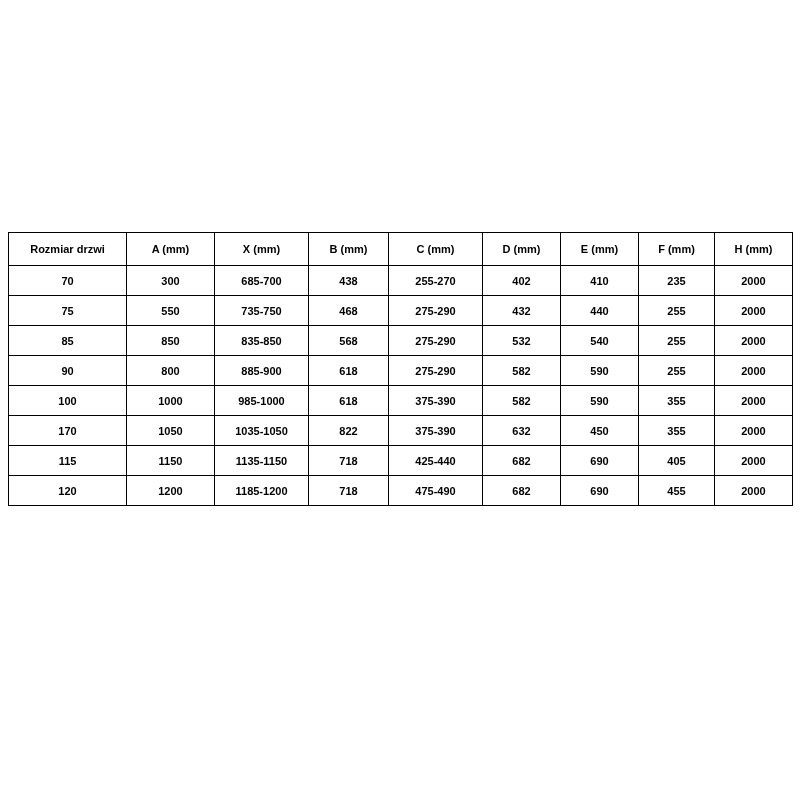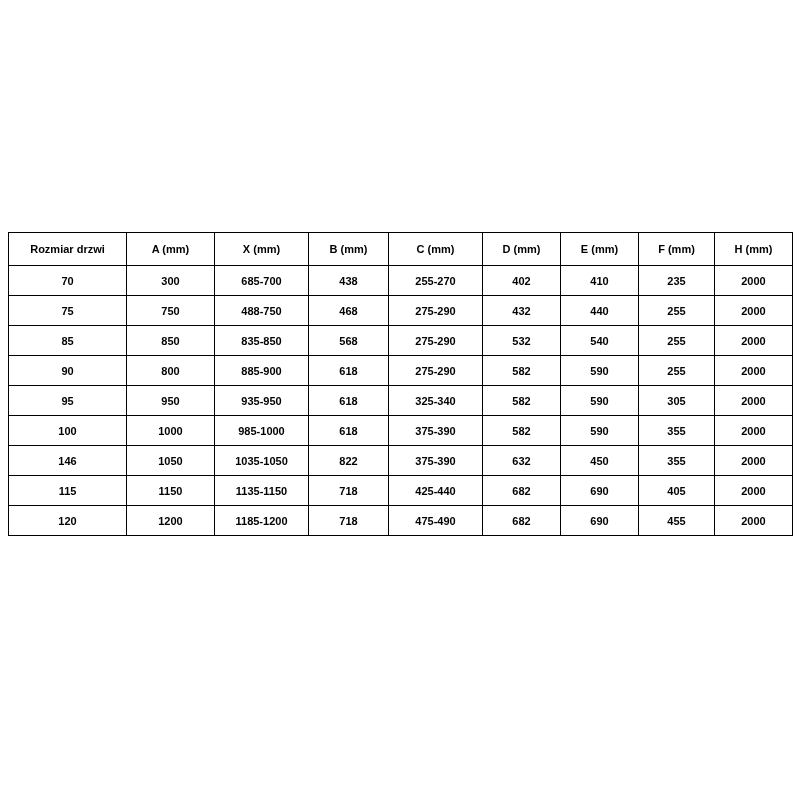--- a/index.html
+++ b/index.html
@@ -99,22 +99,22 @@
           <td>685-700</td>
           <td>438</td>
           <td>255-270</td>
           <td>402</td>
           <td>410</td>
           <td>235</td>
           <td>2000</td>
         </tr>
         <tr>
           <td>75</td>
-          <td>750</td>
-          <td>488-750</td>
+          <td>550</td>
+          <td>735-750</td>
           <td>468</td>
           <td>275-290</td>
           <td>432</td>
           <td>440</td>
           <td>255</td>
           <td>2000</td>
         </tr>
         <tr>
           <td>85</td>
           <td>850</td>
@@ -131,43 +131,32 @@
           <td>800</td>
           <td>885-900</td>
           <td>618</td>
           <td>275-290</td>
           <td>582</td>
           <td>590</td>
           <td>255</td>
           <td>2000</td>
         </tr>
         <tr>
-          <td>95</td>
-          <td>950</td>
-          <td>935-950</td>
-          <td>618</td>
-          <td>325-340</td>
-          <td>582</td>
-          <td>590</td>
-          <td>305</td>
-          <td>2000</td>
-        </tr>
-        <tr>
           <td>100</td>
           <td>1000</td>
           <td>985-1000</td>
           <td>618</td>
           <td>375-390</td>
           <td>582</td>
           <td>590</td>
           <td>355</td>
           <td>2000</td>
         </tr>
         <tr>
-          <td>146</td>
+          <td>170</td>
           <td>1050</td>
           <td>1035-1050</td>
           <td>822</td>
           <td>375-390</td>
           <td>632</td>
           <td>450</td>
           <td>355</td>
           <td>2000</td>
         </tr>
         <tr>

